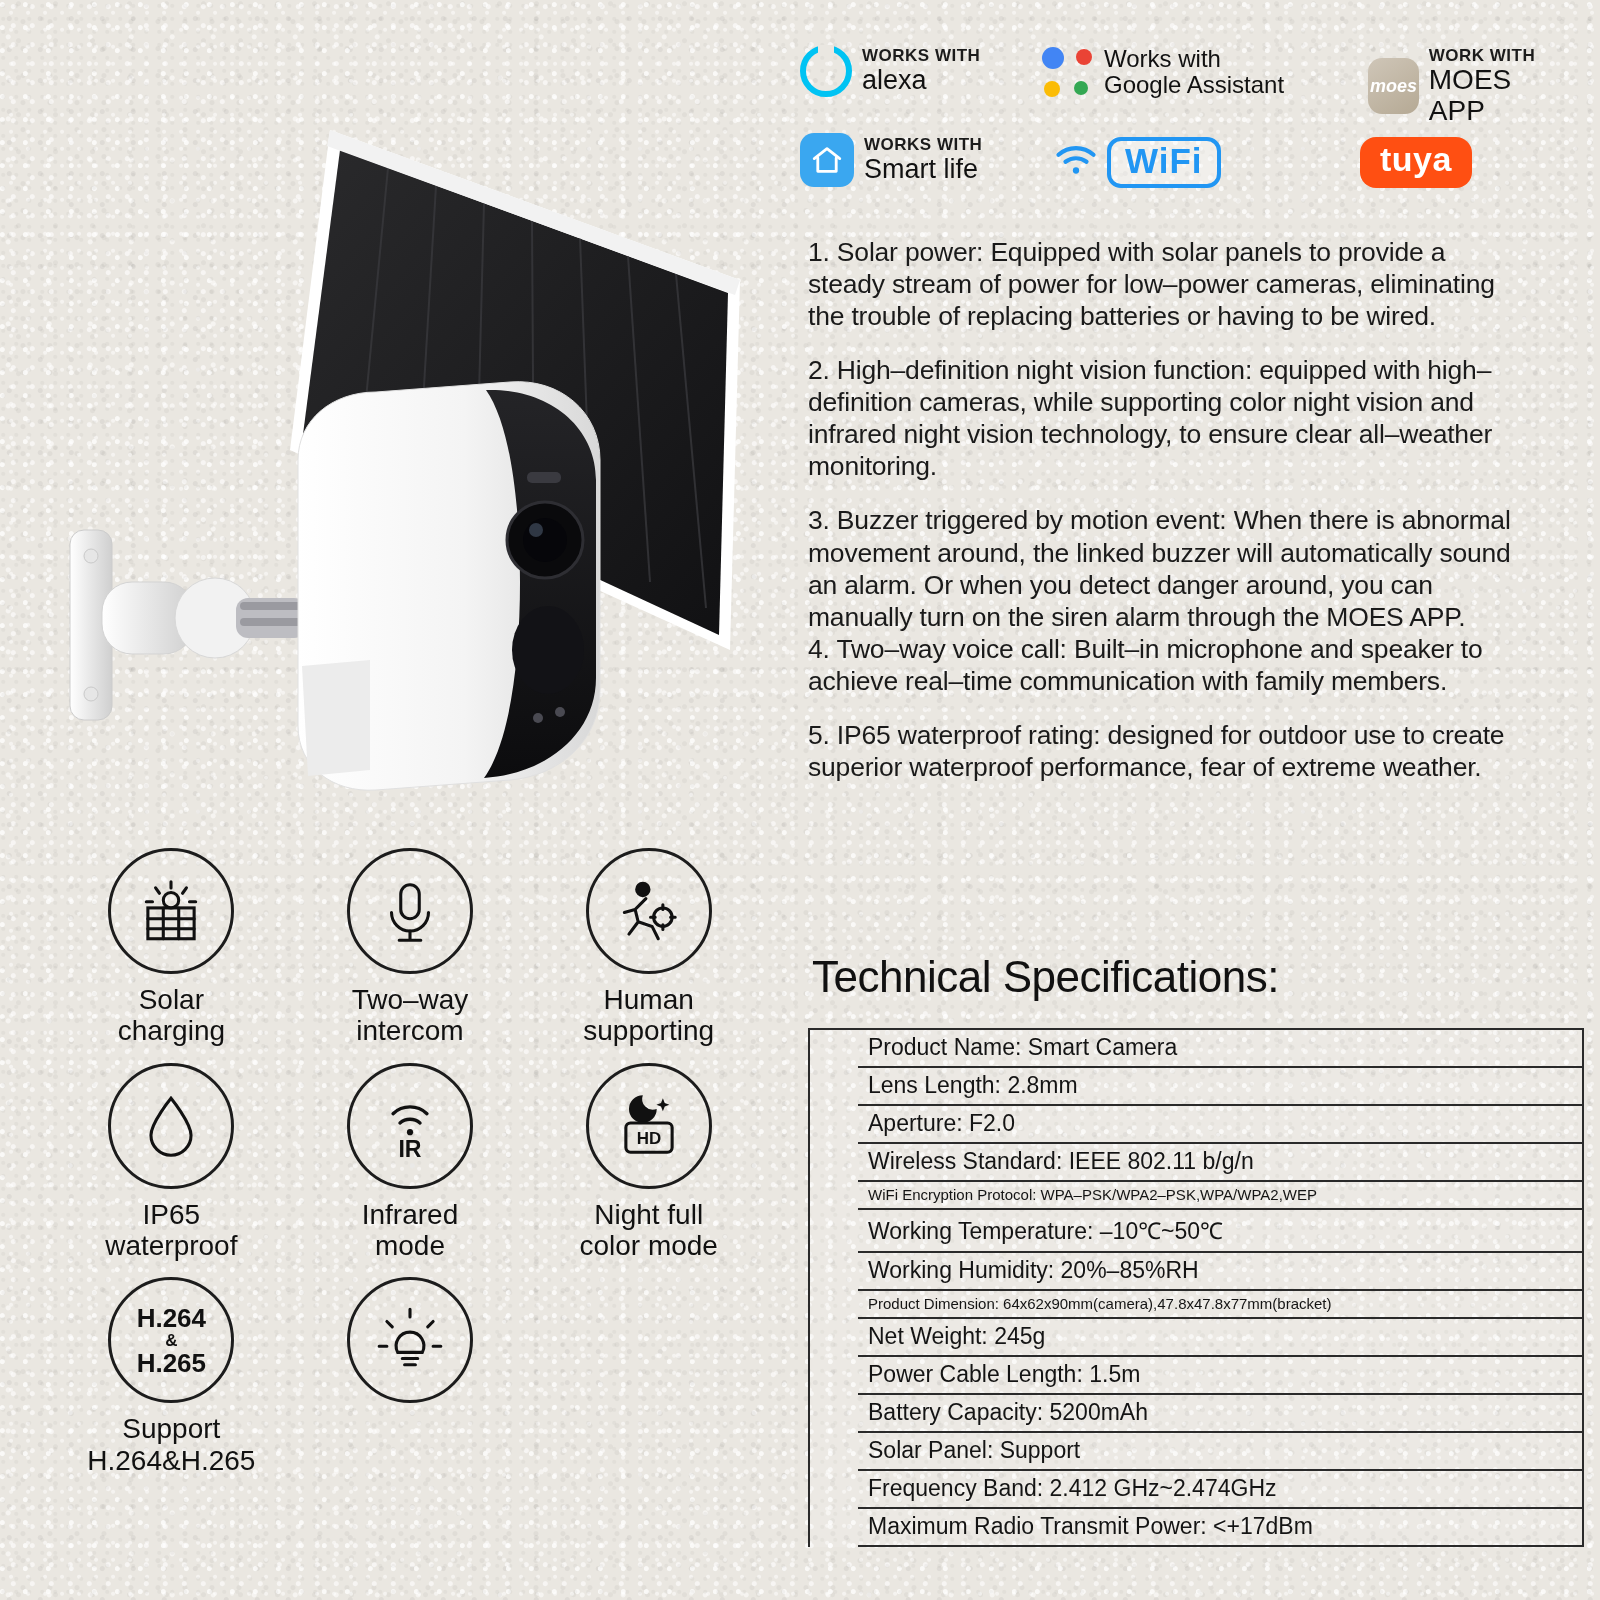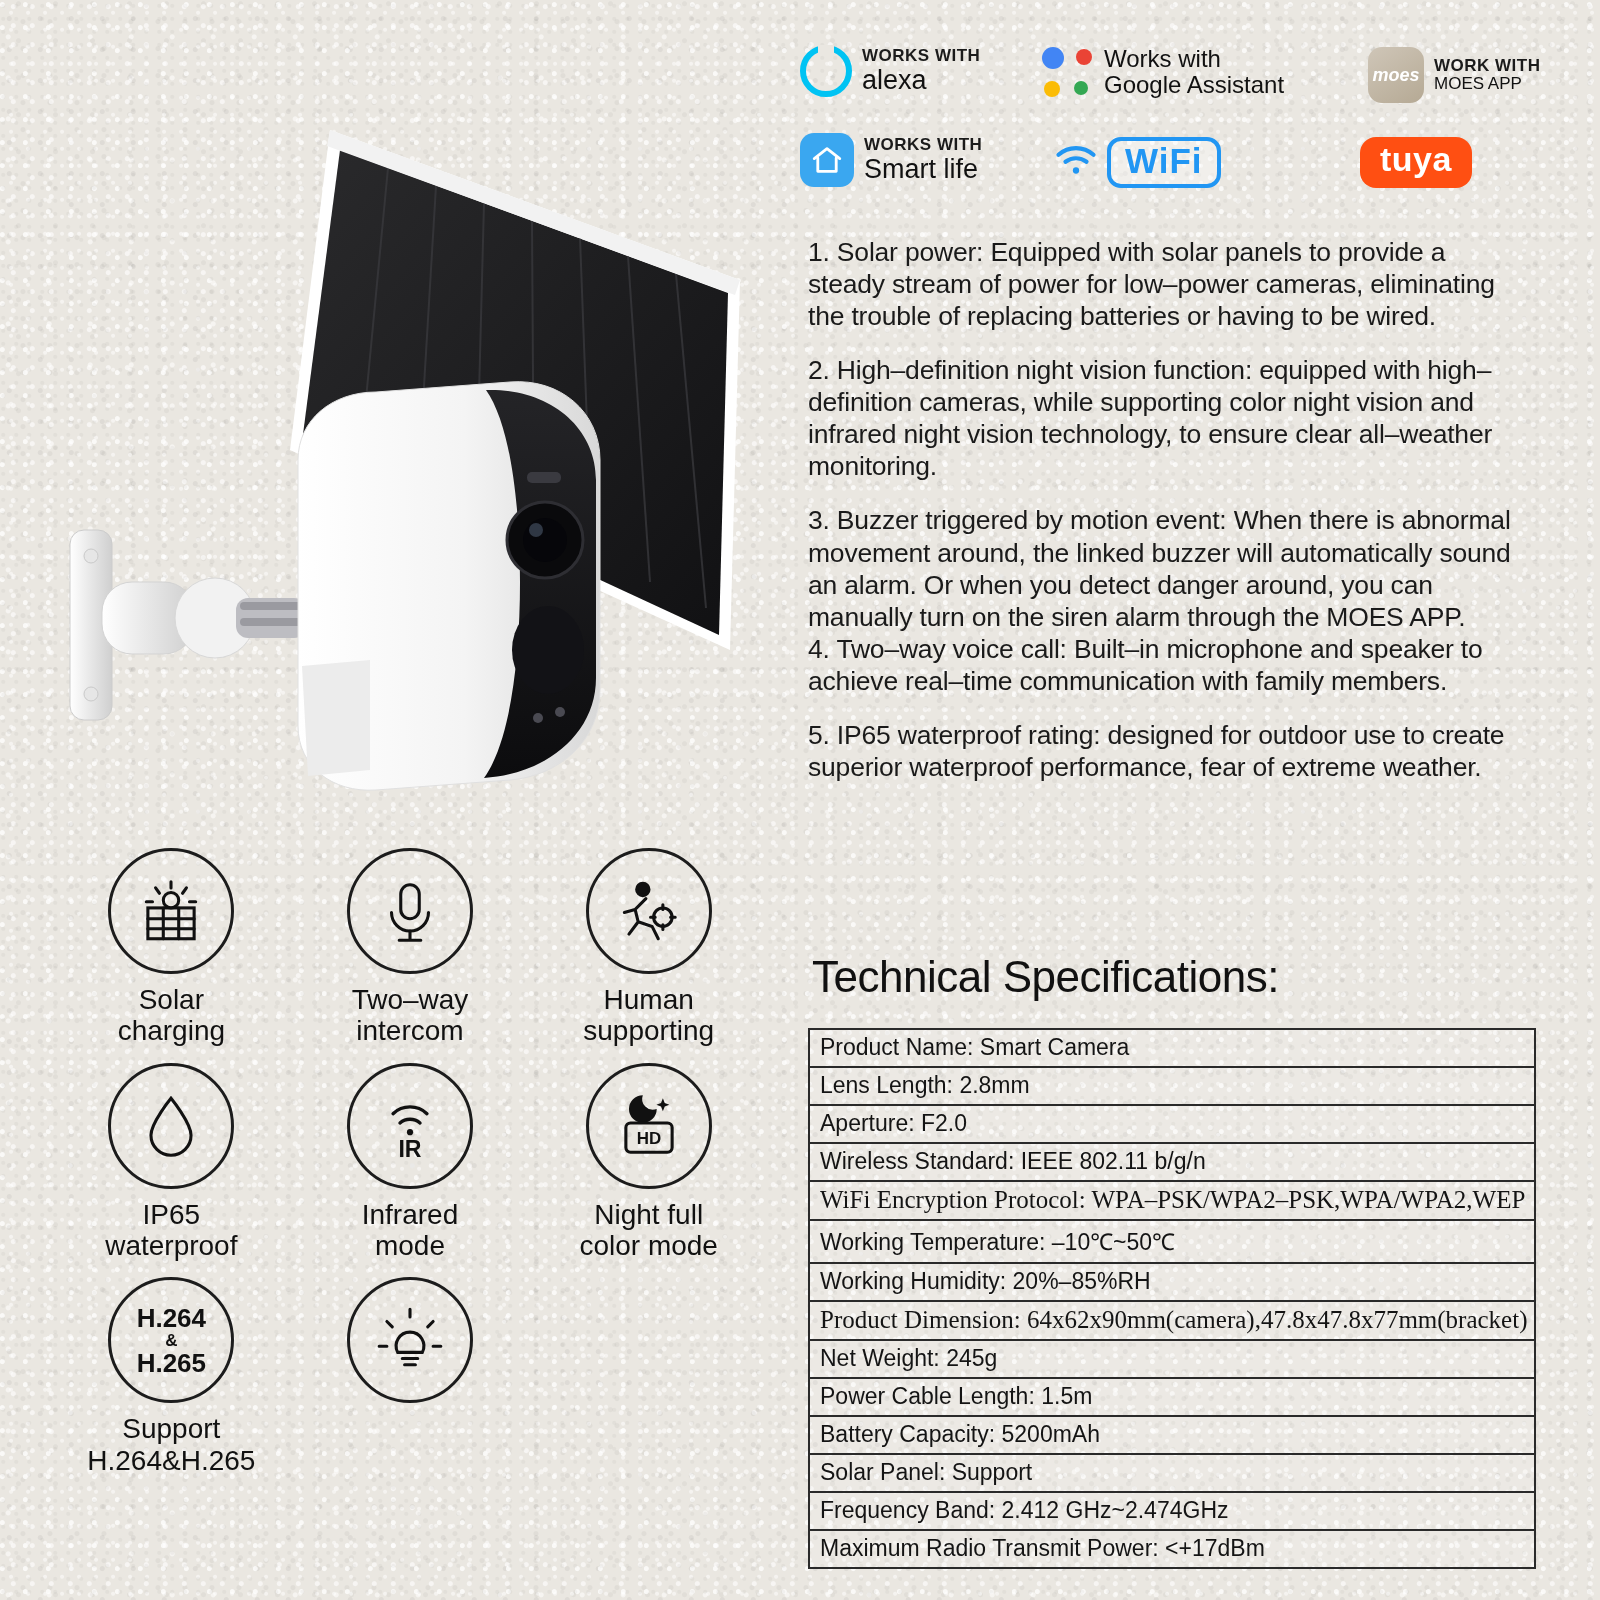--- a/index.html
+++ b/index.html
@@ -81,27 +81,27 @@
   .copy { position:absolute; left:808px; top:236px; width:720px; color:#1a1a1a; }
   .copy p { margin:0 0 22px 0; font-size:26.5px; line-height:1.21; letter-spacing:-0.2px; }
   .copy p.tight { margin-bottom:0; }
 
   
   .spec-title{
     position:absolute; left:812px; top:952px; font-size:44px; color:#111; letter-spacing:-0.5px;
   }
   .spec-table{
     position:absolute; left:808px; top:1028px; width:724px;
-    border:2px solid #2a2a2a; border-bottom:none; background:rgba(255,255,255,.10);
+    border:2px solid #2a2a2a; border-bottom:none; background:rgba(255,255,255,.10);padding-left:48px;
   }
   .spec-row{
     border-bottom:2px solid #2a2a2a; padding:4px 10px 5px;
     font-size:23px; color:#141414; white-space:nowrap; overflow:hidden;
   }
-  .spec-row.sm { font-size:25px;font-family:Liberation Serif, serif; }
+  .spec-row.sm { font-size:15px; }
 
   
   .product { position:absolute; left:40px; top:90px; width:740px; height:740px; }
 
   
   .features{
     position:absolute; left:60px; top:848px; width:700px;
     display:grid; grid-template-columns:repeat(3,1fr); row-gap:10px;gap:16px;
   }
   .feat { text-align:center; }
@@ -208,21 +208,21 @@
       <div class="big" style="font-size:24px">Google Assistant</div>
     </div>
   </div>
 
   <div class="badge" style="left:520px; top:2px;">
     <div class="moes-sq">
       <span>moes</span>
     </div>
     <div class="txt">
       <div class="small">WORK WITH</div>
-      <div class="big" style="font-size:17px">MOES APP</div>
+      <div class="big" style="font-size:28px">MOES APP</div>
     </div>
   </div>
 
   <div class="badge" style="left:0; top:88px;">
     <div class="smartlife-sq">
       <svg viewBox="0 0 24 24" fill="none" stroke="#fff" stroke-width="2" stroke-linecap="round" stroke-linejoin="round">
         <path d="M3 11 L12 4 L21 11"></path>
           <path d="M5.5 10.5 V20 H18.5 V10.5"></path>
       </svg>
     </div>

